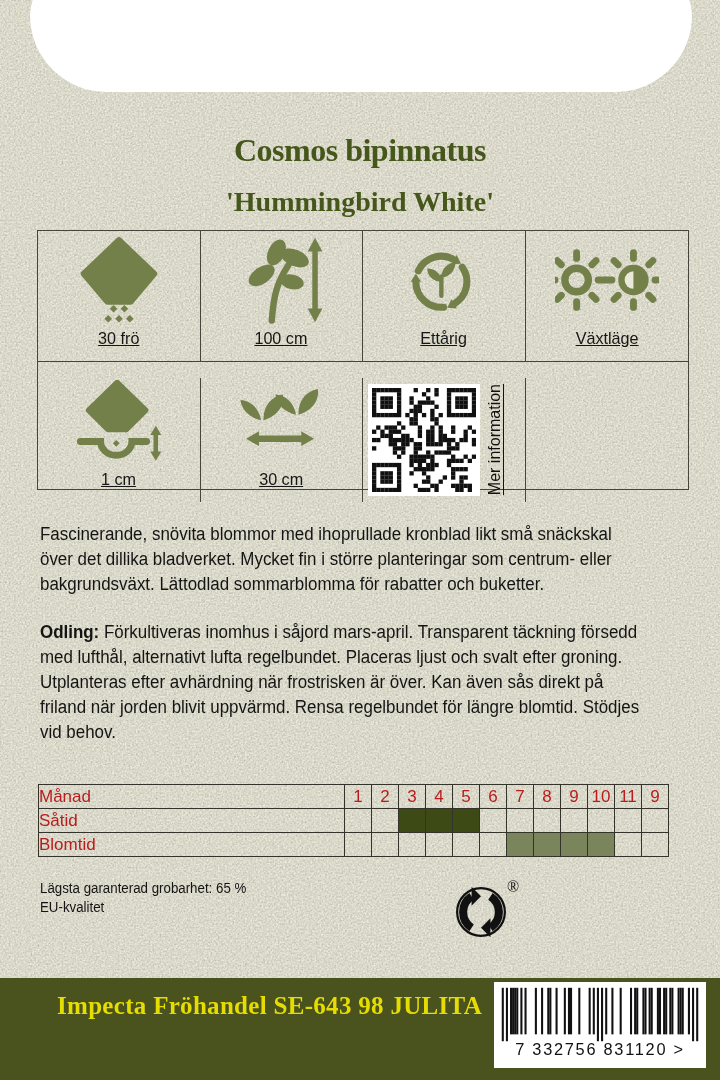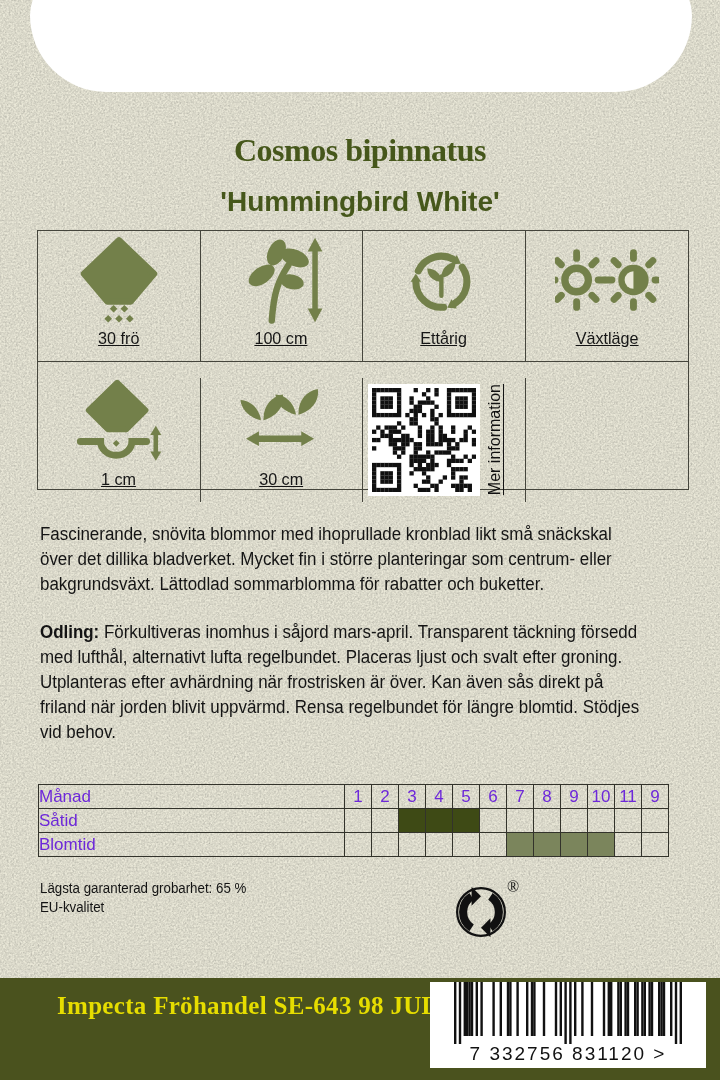--- a/index.html
+++ b/index.html
@@ -6,21 +6,21 @@
   body{width:720px;height:1080px;position:relative;overflow:hidden;
        background:#eae8d8;font-family:"Liberation Sans",sans-serif;color:#141414;}
   .noise{position:absolute;left:0;top:0;z-index:1;pointer-events:none;}
   .layer{position:absolute;z-index:2;}
   .cutout{left:30px;right:28px;top:-30px;height:122px;background:#ffffff;
           border-radius:46px 46px 78px 78px;}
   .title{left:0;right:0;top:134px;text-align:center;
          font-family:"Liberation Serif","DejaVu Serif",serif;font-weight:bold;
          font-size:32px;color:#46571b;letter-spacing:-0.5px;line-height:1;}
   .subtitle{left:0;right:0;top:188px;text-align:center;
-            font-family:Liberation Sans, sans-serif;font-weight:bold;
+            font-family:Liberation Serif, serif;font-weight:bold;
             font-size:28px;color:#46571b;line-height:1;}
   .grid{left:37px;top:230px;width:650px;height:258px;
         display:grid;grid-template-columns:repeat(4,1fr);grid-template-rows:1fr 1fr;
         border:1.6px solid #45453c;text-decoration:underline;}
   .cell{position:relative;display:flex;flex-direction:column;align-items:center;
         justify-content:flex-end;padding-bottom:12px;
         border-right:1.6px solid #45453c;border-bottom:1.6px solid #45453c;}
   .cell:nth-child(4n){border-right:none;}
   .cell:nth-child(n+5){border-bottom:none;margin-top:16px;}
   .icon-area{flex:1;display:flex;align-items:center;justify-content:center;width:100%;}
@@ -32,36 +32,36 @@
   .qr-label{writing-mode:vertical-rl;transform:rotate(180deg);font-size:16px;
             color:#111;margin-left:6px;transform-origin:center;letter-spacing:0;}
   .para{white-space:pre;font-size:18px;line-height:25px;color:#141414;
         transform:scaleX(.94);transform-origin:0 0;}
   .desc{left:40px;top:504px;}
   .cult{left:40px;top:602px;}
   .cult b{font-weight:bold;}
   #calendar{left:38px;top:784px;}
   table.cal{border-collapse:collapse;}
   table.cal td{border:1.8px solid #33332b;height:23px;font-size:17px;
-               color:#6d28d9;padding:0;}
+               color:#b91c1c;padding:0;}
   td.cal-label{width:305px;text-align:left;padding-left:8px;font-size:18px;}
   td.cal-month{width:26px;text-align:center;}
   td.cal-cell{width:26px;}
   .note{left:40px;font-size:14px;color:#141414;transform:scaleX(.95);
         transform-origin:0 0;}
   .note1{top:880px;} .note2{top:899px;}
   .green-dot{left:454px;top:882px;width:74px;height:64px;}
   .reg-mark{position:absolute;left:53px;top:-4px;font-size:16px;color:#111;
             font-family:"Liberation Serif",serif;}
   .footer{left:0;right:0;top:978px;height:102px;background:#4a521e;}
   .footer-line{position:absolute;left:57px;white-space:nowrap;
                font-family:"Liberation Serif","DejaVu Serif",serif;font-weight:bold;
                font-size:25px;color:#e6dd00;letter-spacing:0.3px;}
   .addr{top:14px;} .contact{top:50px;}
-  .barcode-box{position:absolute;right:14px;top:4px;width:276px;height:86px;
+  .barcode-box{position:absolute;right:14px;top:4px;width:212px;height:86px;
                background:#ffffff;display:flex;align-items:flex-start;
                justify-content:center;overflow:hidden;}
 </style>
 </head>
 <body>
 
 <svg class="noise" width="720" height="1080">
   <filter id="pn">
       <feTurbulence type="fractalNoise" baseFrequency="0.55" numOctaves="2" seed="7"></feTurbulence>
   <feColorMatrix type="matrix" values="0 0 0 0 0.25  0 0 0 0 0.25  0 0 0 0 0.22  0.8 0.8 0.8 0 -0.9"></feColorMatrix>

